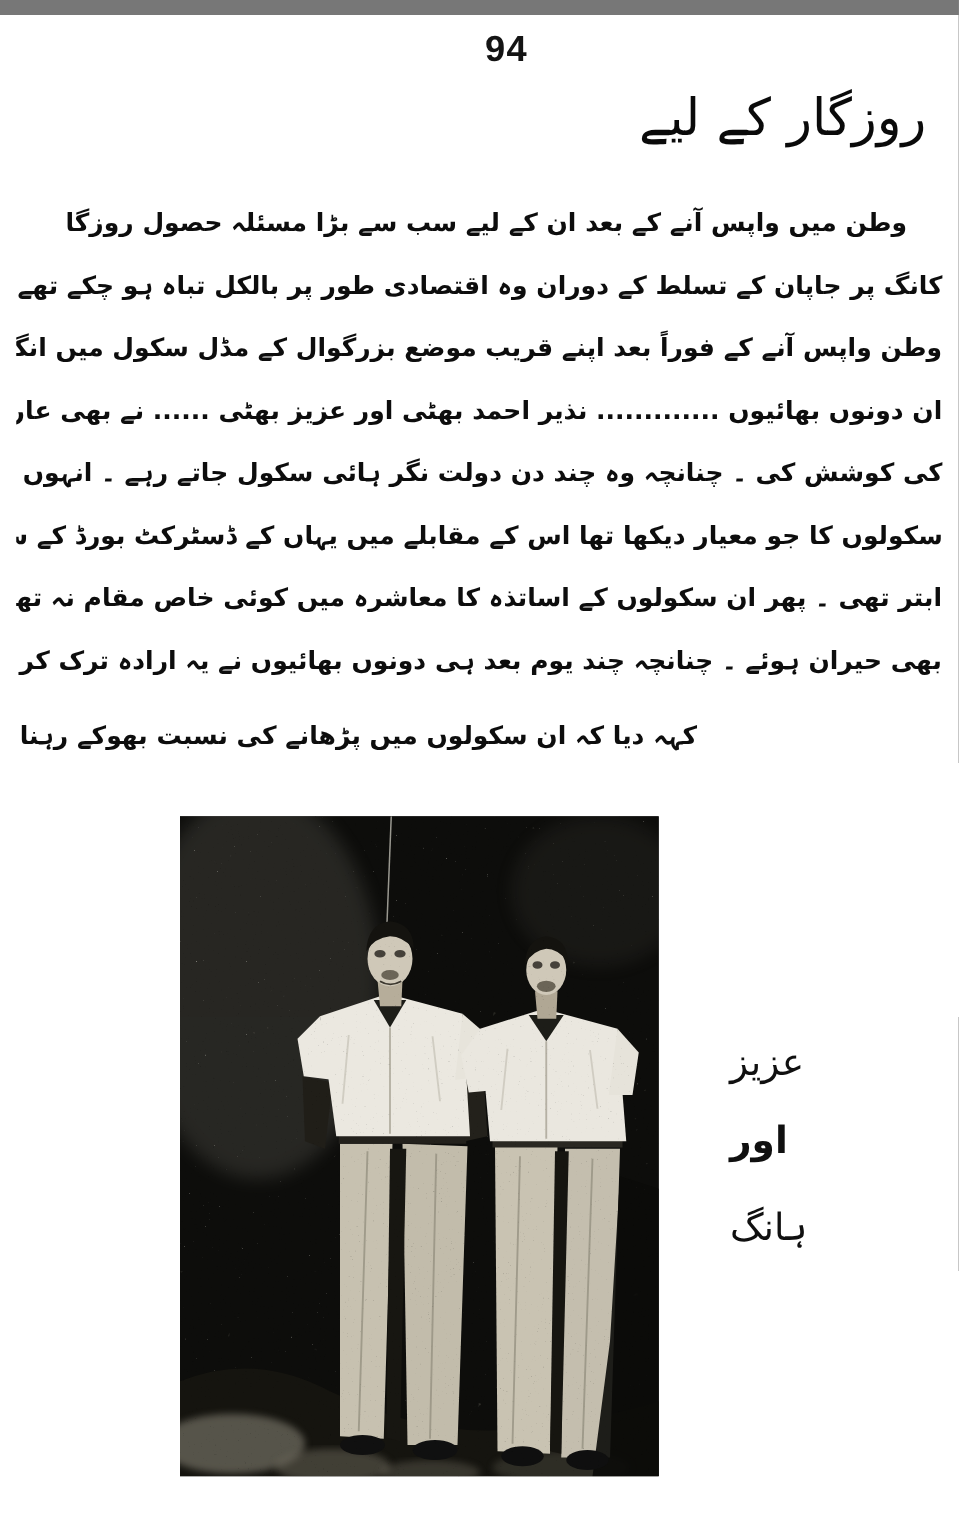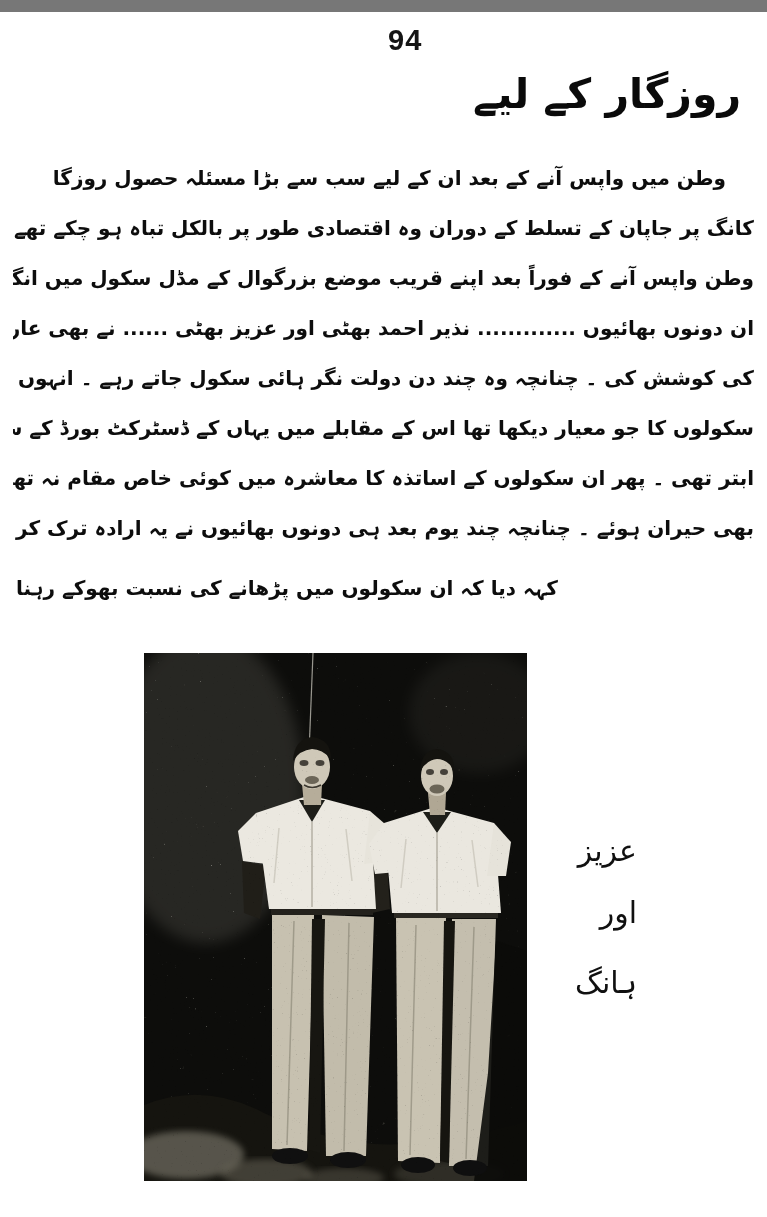--- a/index.html
+++ b/index.html
@@ -13,50 +13,50 @@
     color:#0b0b0b;
   }
   .page-number{
     position:absolute;top:12px;left:388px;
     font-family:"Liberation Sans","DejaVu Sans",sans-serif;
     font-size:29px;font-weight:700;color:#141414;letter-spacing:1px;
   }
   .heading{
     position:absolute;top:58px;right:26px;
     direction:rtl;
-    font-size:41px;font-weight:700;color:#0a0a0a;
+    font-size:41px;font-weight:400;color:#0a0a0a;
     white-space:nowrap;
   }
   .body-text{
     position:absolute;top:141px;left:13px;right:13px;
     direction:rtl;
   }
   .body-line{
     height:50px;line-height:50px;
     font-size:20px;font-weight:700;color:#0d0d0d;
     white-space:nowrap;overflow:hidden;
     text-align:right;
   }
   .body-line.first{margin-left:40px;margin-right:28px;}
   .body-line.last{margin-right:196px;margin-top:10px;}
   .photo-wrap{
     position:absolute;left:144px;top:641px;width:383px;height:528px;
     background:#0d0d0b;
   }
   .photo-wrap svg{display:block;width:100%;height:100%;}
   .photo-caption{
-    position:absolute;left:545px;top:820px;width:92px;
-    direction:rtl;text-align:right;
+    position:absolute;left:584px;top:820px;width:92px;
+    direction:rtl;text-align:left;
   }
   .caption-word{
     font-size:30px;font-weight:400;color:#101010;
     line-height:38px;
   }
   .caption-word.w1{margin-bottom:24px;}
-  .caption-word.w2{margin-bottom:32px;}
+  .caption-word.w2{margin-bottom:32px;font-weight:bold;}
 </style>
 </head>
 <body>
 
 <div class="page">
 
   <div class="page-number">94</div>
 
   <div class="heading">روزگار کے لیے</div>
 

